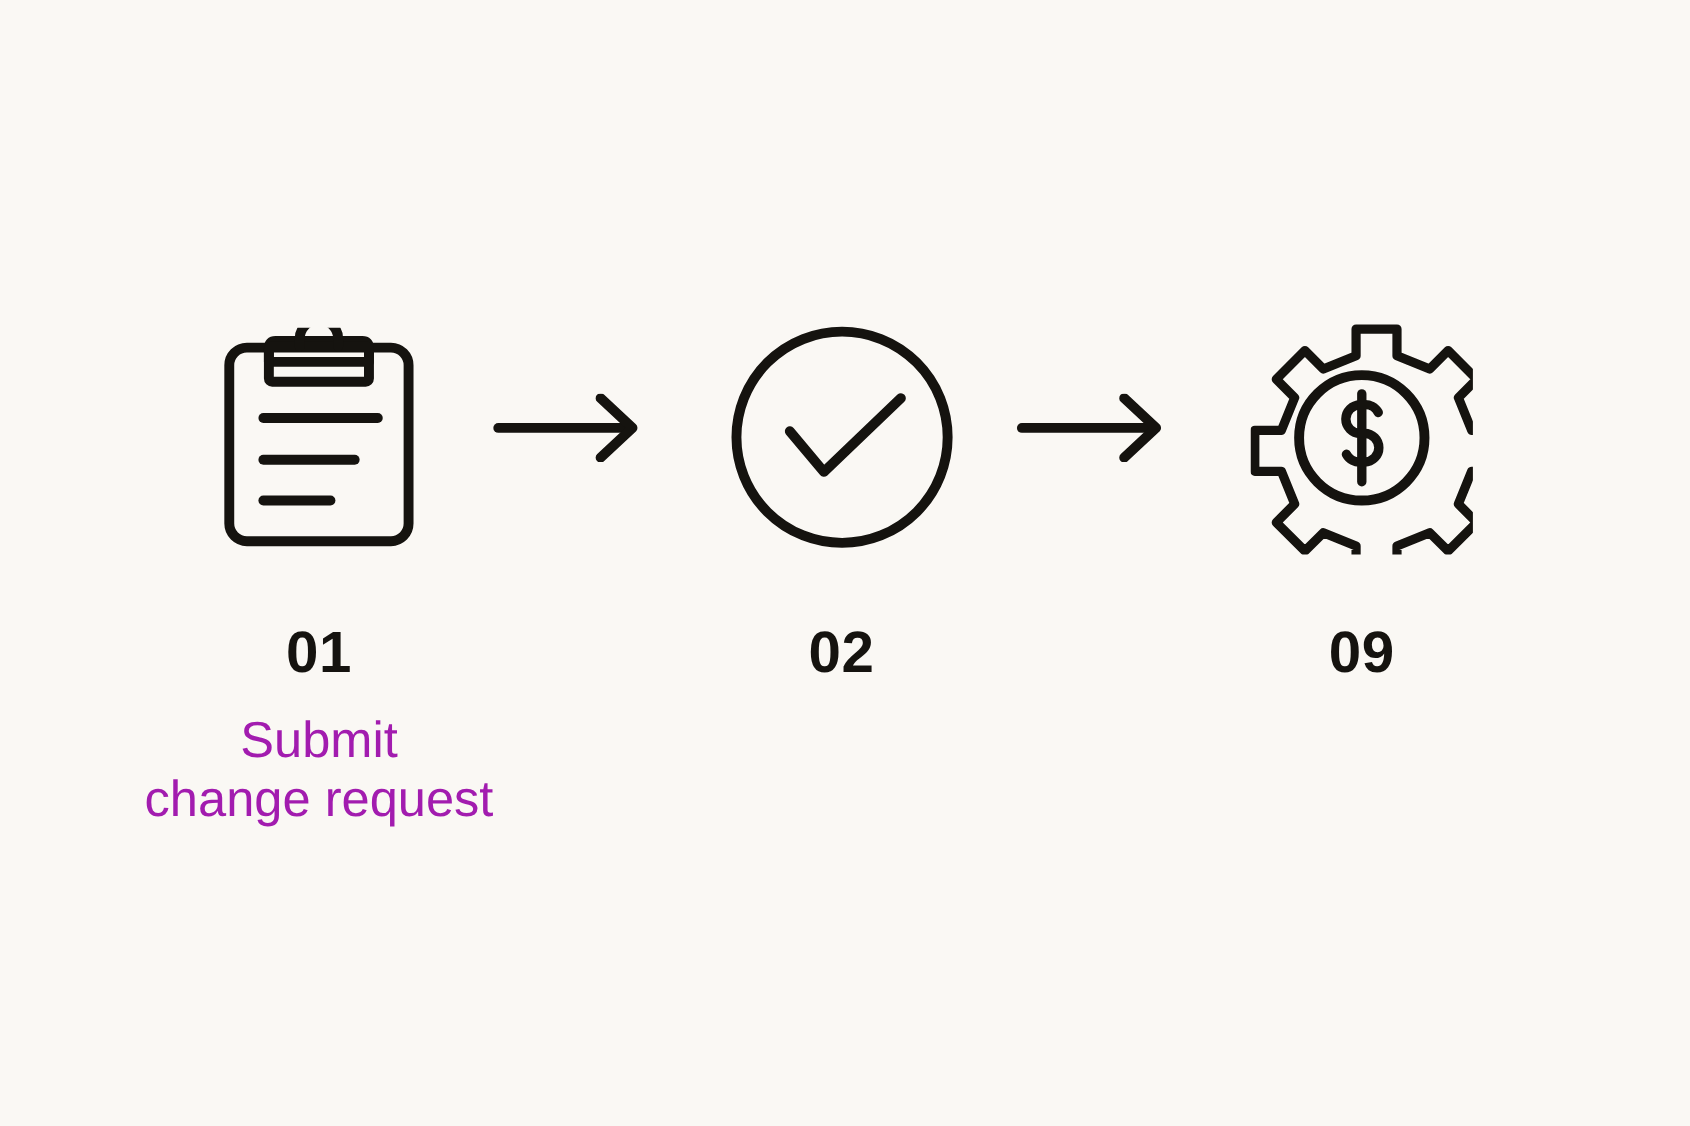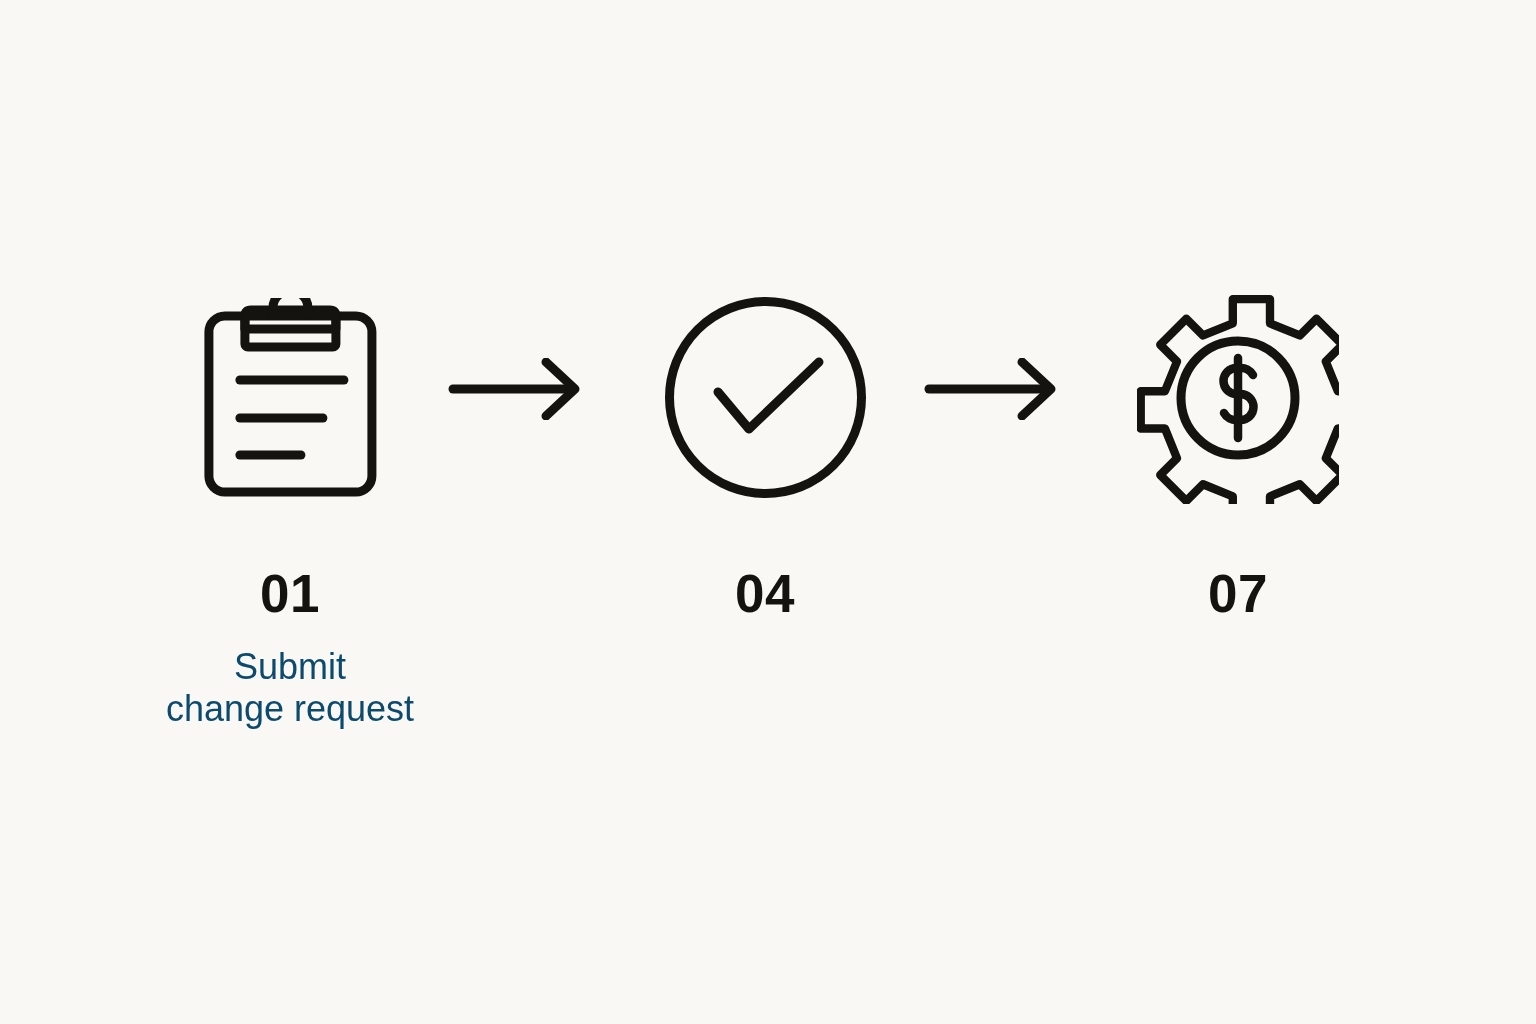--- a/index.html
+++ b/index.html
@@ -42,26 +42,26 @@
     font-size: 53px;
     font-weight: 700;
     letter-spacing: 0.5px;
     line-height: 1;
     margin-top: 62px;
     color: #15130f;
   }
 
   .step-desc {
     margin-top: 26px;
-    font-size: 36px;
+    font-size: 46px;
     font-weight: 500;
     line-height: 1.17;
     text-align: center;
     white-space: pre-line;
-    color: #0c4a6e;
+    color: #a21caf;
   }
 
   .arrow-slot {
     position: absolute;
     top: 358px;
     width: 140px;
     height: 62px;
   }
 
   #step-1 { left: 290px; top: 290px; transform: translateX(-50%); }
@@ -100,21 +100,21 @@
     </svg>
   </div>
 
   <div class="step-col" id="step-2">
     <div class="icon-slot">
       <svg width="205" height="205" viewBox="0 0 205 205" fill="none" stroke="#15130f" stroke-width="9" stroke-linecap="round" stroke-linejoin="round">
         <circle cx="102.5" cy="102.5" r="96"></circle>
         <polyline points="55,97 86,134 156,67"></polyline>
       </svg>
     </div>
-    <div class="step-number">04</div>
+    <div class="step-number">02</div>
   </div>
 
   <div class="arrow-slot" id="arrow-2">
     <svg width="140" height="62" viewBox="0 0 140 62" fill="none" stroke="#15130f" stroke-width="9" stroke-linecap="round" stroke-linejoin="round">
       <line x1="6" y1="31" x2="126" y2="31"></line>
       <polyline points="99,4 128,31 99,58"></polyline>
     </svg>
   </div>
 
   <div class="step-col" id="step-3">
@@ -133,16 +133,16 @@
           L 31 27 L 49 45 L 81 32 Z" transform="translate(0,-17) scale(0.93) translate(22,20)"></path>
         <circle cx="101" cy="106" r="57"></circle>
 
         <path d="M116 83 a13.5 13.5 0 0 0 -13.5 -7 h-3
                  a13 13 0 0 0 0 26 h4
                  a13 13 0 0 1 0 26 h-3
                  a13.5 13.5 0 0 1 -13.5 -7" stroke-width="8.5"></path>
         <line x1="101" y1="66" x2="101" y2="146" stroke-width="8.5"></line>
       </svg>
     </div>
-    <div class="step-number">07</div>
+    <div class="step-number">09</div>
   </div>
 
 </div>
 
 </body></html>

